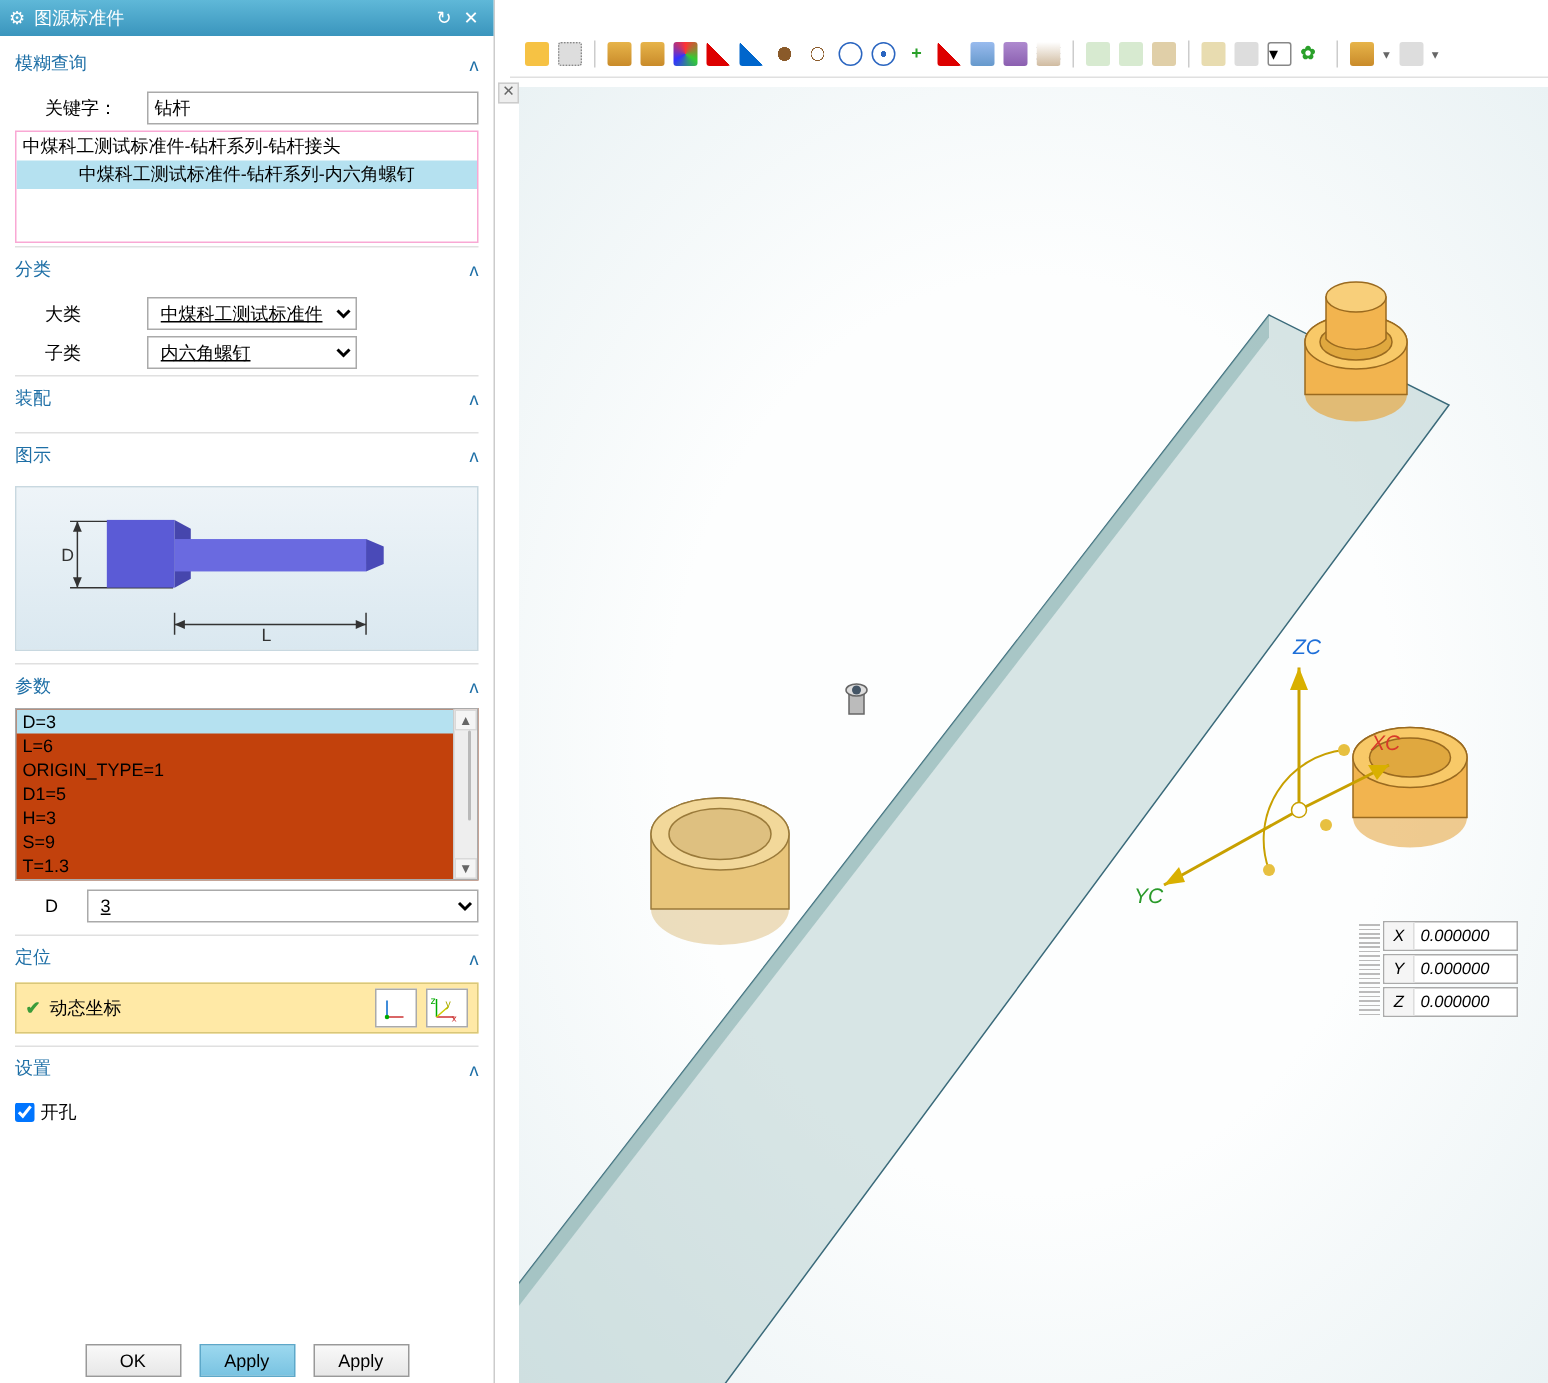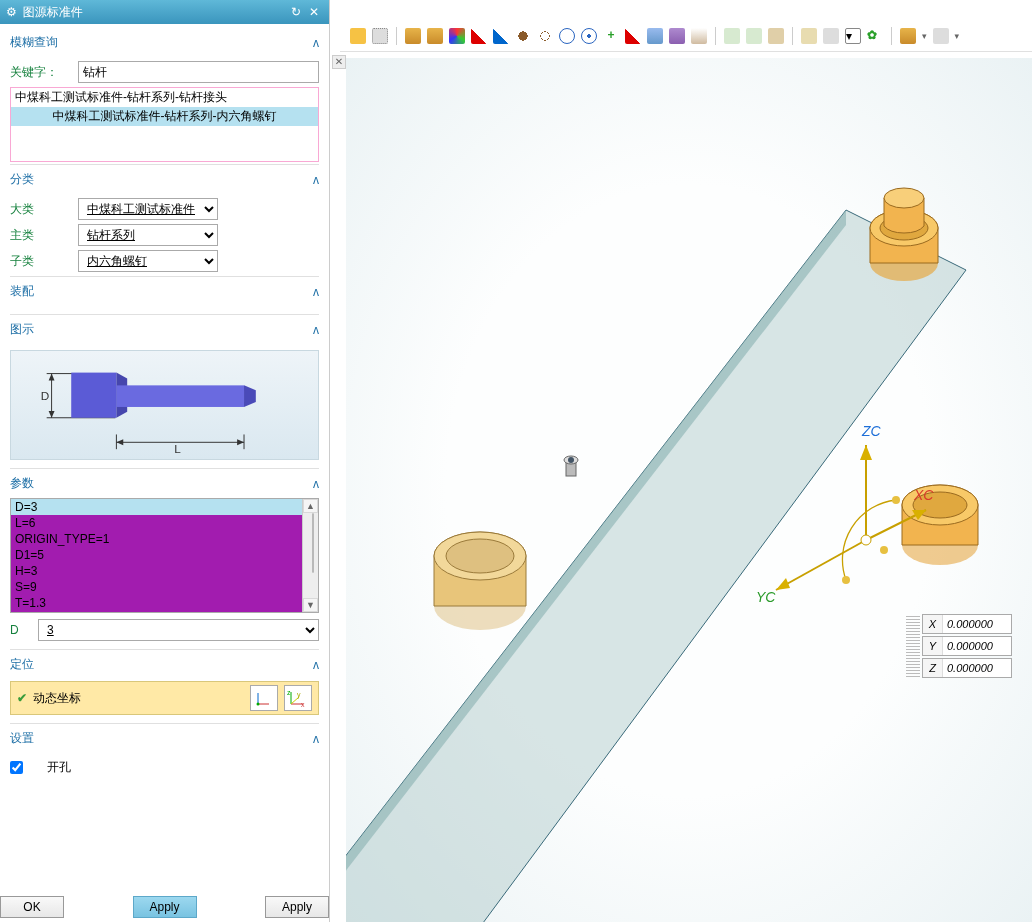--- a/index.html
+++ b/index.html
@@ -63,21 +63,21 @@
   .section-header .chev {
     color: #1e6fa6;
     font-size: 12px;
   }
   .form-row {
     display: flex;
     align-items: center;
     margin: 4px 0;
     gap: 8px;
   }
-  .form-row .label { width: 60px; color: #15803d; }
+  .form-row .label { width: 60px; color: #000000; margin-left: 20px; }
   .form-row input[type=text], .form-row select {
     flex: 1;
     height: 22px;
     padding: 0 4px;
     border: 1px solid #aaa;
     background: #fff;
     font-family: inherit;
     font-size: 12px;
   }
   .form-row select { width: 140px; flex: 0 0 140px; text-decoration: underline; }
@@ -93,21 +93,21 @@
   .list-box .row {
     padding: 1px 4px; cursor: pointer;
   }
   .list-box .row.sel {
     background: #b5e1f0;
     text-align: center;
   }
   .param-list {
     border: 1px solid #aaa;
     height: 115px;
-    background: #a21caf;
+    background: #c2410c;
     position: relative;
   }
   .param-list .pl-inner {
     position: absolute; inset:0 16px 0 0;
     overflow:hidden;
     font-size: 12px;
   }
   .param-list .pl-inner .row { padding: 1px 4px; cursor:pointer;}
   .param-list .pl-inner .row.sel { background:#b5e1f0; }
   .param-list .sb {
@@ -148,26 +148,26 @@
     color:#3a9c3a; font-weight:bold;
   }
   .coord-panel .icon-end {
     width:28px; height:26px;
     border:1px solid #aaa;
     background:#fff;
     display:flex; align-items:center; justify-content:center;
     font-size:11px;
   }
   .check-row {
-    display:flex; align-items:center; gap:24px;
+    display:flex; align-items:center; gap:4px;
     margin-top:6px;
     font-size:12px;
   }
   .footer-btns {
-    display:flex; justify-content:space-between; gap:12px;
+    display:flex; justify-content:center; gap:12px;
     height: 30px; align-items:center;
     margin-top:2px;
   }
   .footer-btns button {
     width: 64px; height: 22px;
     border: 1px solid #999;
     background: linear-gradient(#f9f9f9,#e7e7e7);
     font-family: inherit; font-size: 12px;
     cursor:pointer;
   }
@@ -279,24 +279,20 @@
 
     <div class="section-header">
       <span>分类</span>
       <span class="chev">ʌ</span>
     </div>
     <div class="form-row">
       <span class="label">大类</span>
       <select><option>中煤科工测试标准件</option></select>
     </div>
     <div class="form-row">
-      <span class="label">主类</span>
-      <select><option>钻杆系列</option></select>
-    </div>
-    <div class="form-row">
       <span class="label">子类</span>
       <select><option>内六角螺钉</option></select>
     </div>
     <div class="hrline"></div>
 
     <div class="section-header">
       <span>装配</span>
       <span class="chev">ʌ</span>
     </div>
     <div class="hrline" style="margin-top:8px"></div>

